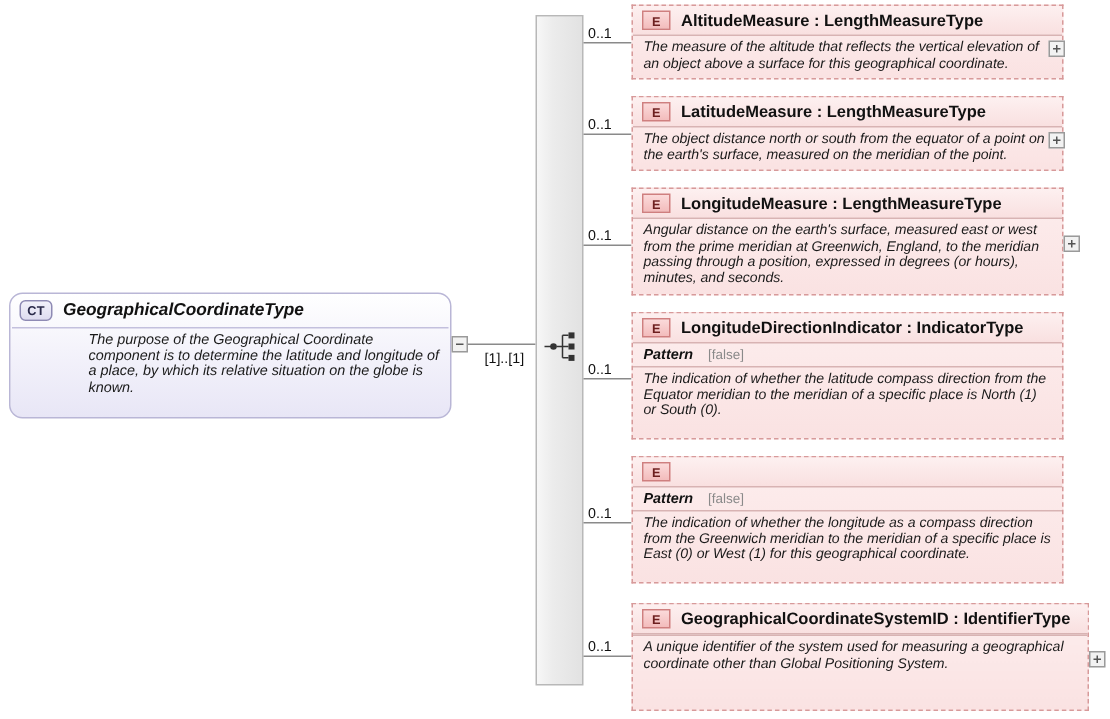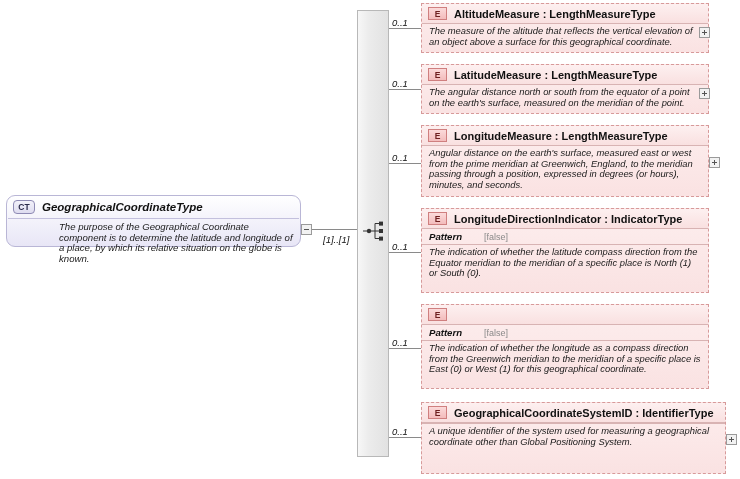--- a/index.html
+++ b/index.html
@@ -16,21 +16,21 @@
     font-size: 11px;
     color: #000000;
   }
 
   
   .ct-box {
     position: absolute;
     left: 6px;
     top: 195px;
     width: 295px;
-    height: 52px;
+    height: 84px;
     background: linear-gradient(to bottom, #ffffff 0%, #f4f3fb 45%, #e8e6f6 100%);
     border: 1px solid #b9b6d6;
     border-radius: 9px;
     box-sizing: border-box;
   }
   .ct-header {
     height: 22px;
     display: flex;
     align-items: center;
     padding-left: 6px;
@@ -91,21 +91,20 @@
   }
 
   
   .line-h {
     position: absolute;
     height: 1px;
     background: #8a8a8a;
   }
   .card {
     position: absolute;
-    font-style: italic;
     font-size: 9.5px;
     color: #111111;
     white-space: nowrap;
   }
 
   
   .toggle {
     position: absolute;
     width: 11px;
     height: 11px;
@@ -167,21 +166,21 @@
     color: #111111;
     white-space: nowrap;
   }
   .el-sep {
     height: 1px;
     background: #d8b3b3;
   }
   .el-facet {
     display: flex;
     align-items: baseline;
-    gap: 22px;
+    gap: 10px;
     padding: 2px 6px 2px 7px;
     font-size: 9.6px;
   }
   .facet-name {
     font-style: italic;
     font-weight: bold;
     color: #111111;
   }
   .facet-val {
     font-size: 9px;
@@ -254,21 +253,21 @@
   <div class="el-doc">The measure of the altitude that reflects the vertical elevation of an object above a surface for this geographical coordinate.</div>
 </div>
 <div class="toggle plus" style="left:699px; top:27px;"></div>
 
 <div class="el-box" style="top:64px; height:50px;">
   <div class="el-header">
     <span class="el-badge">E</span>
     <span class="el-title">LatitudeMeasure : LengthMeasureType</span>
   </div>
   <div class="el-sep"></div>
-  <div class="el-doc">The angular distance north or south from the equator of a point on the earth's surface, measured on the meridian of the point.</div>
+  <div class="el-doc">The object distance north or south from the equator of a point on the earth's surface, measured on the meridian of the point.</div>
 </div>
 <div class="toggle plus" style="left:699px; top:88px;"></div>
 
 <div class="el-box" style="top:125px; height:72px;">
   <div class="el-header">
     <span class="el-badge">E</span>
     <span class="el-title">LongitudeMeasure : LengthMeasureType</span>
   </div>
   <div class="el-sep"></div>
   <div class="el-doc">Angular distance on the earth's surface, measured east or west from the prime meridian at Greenwich, England, to the meridian passing through a

